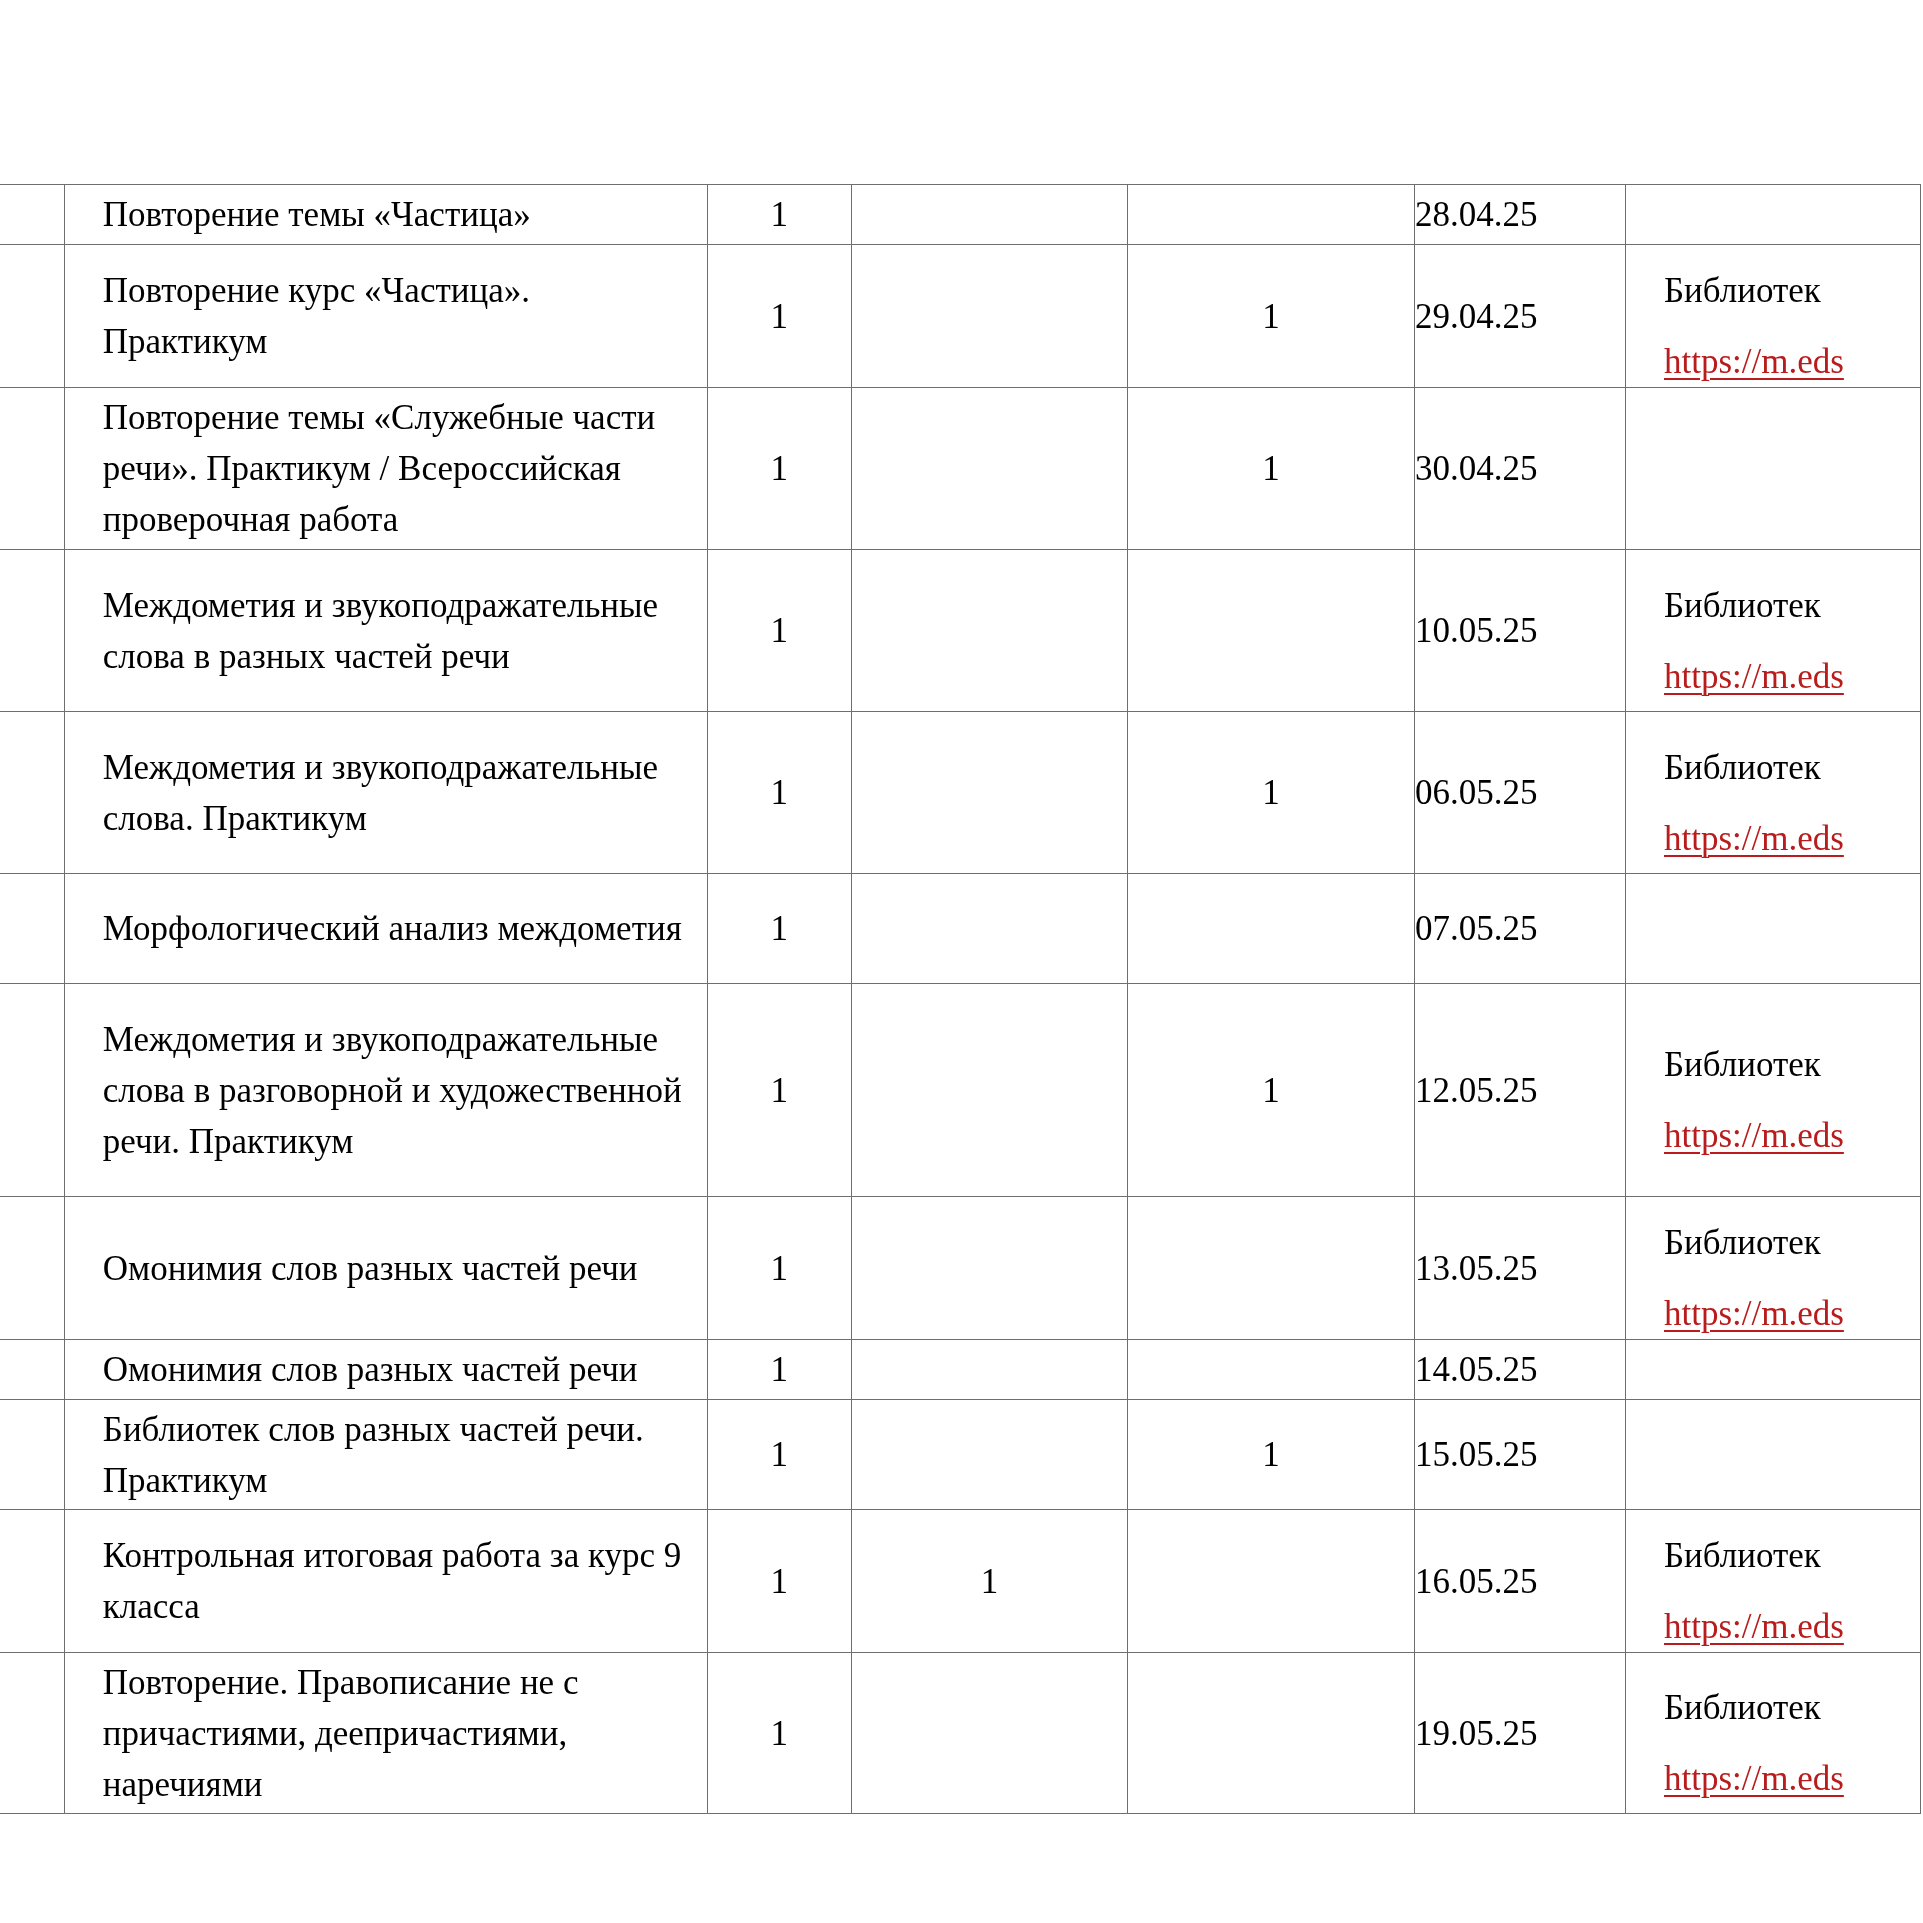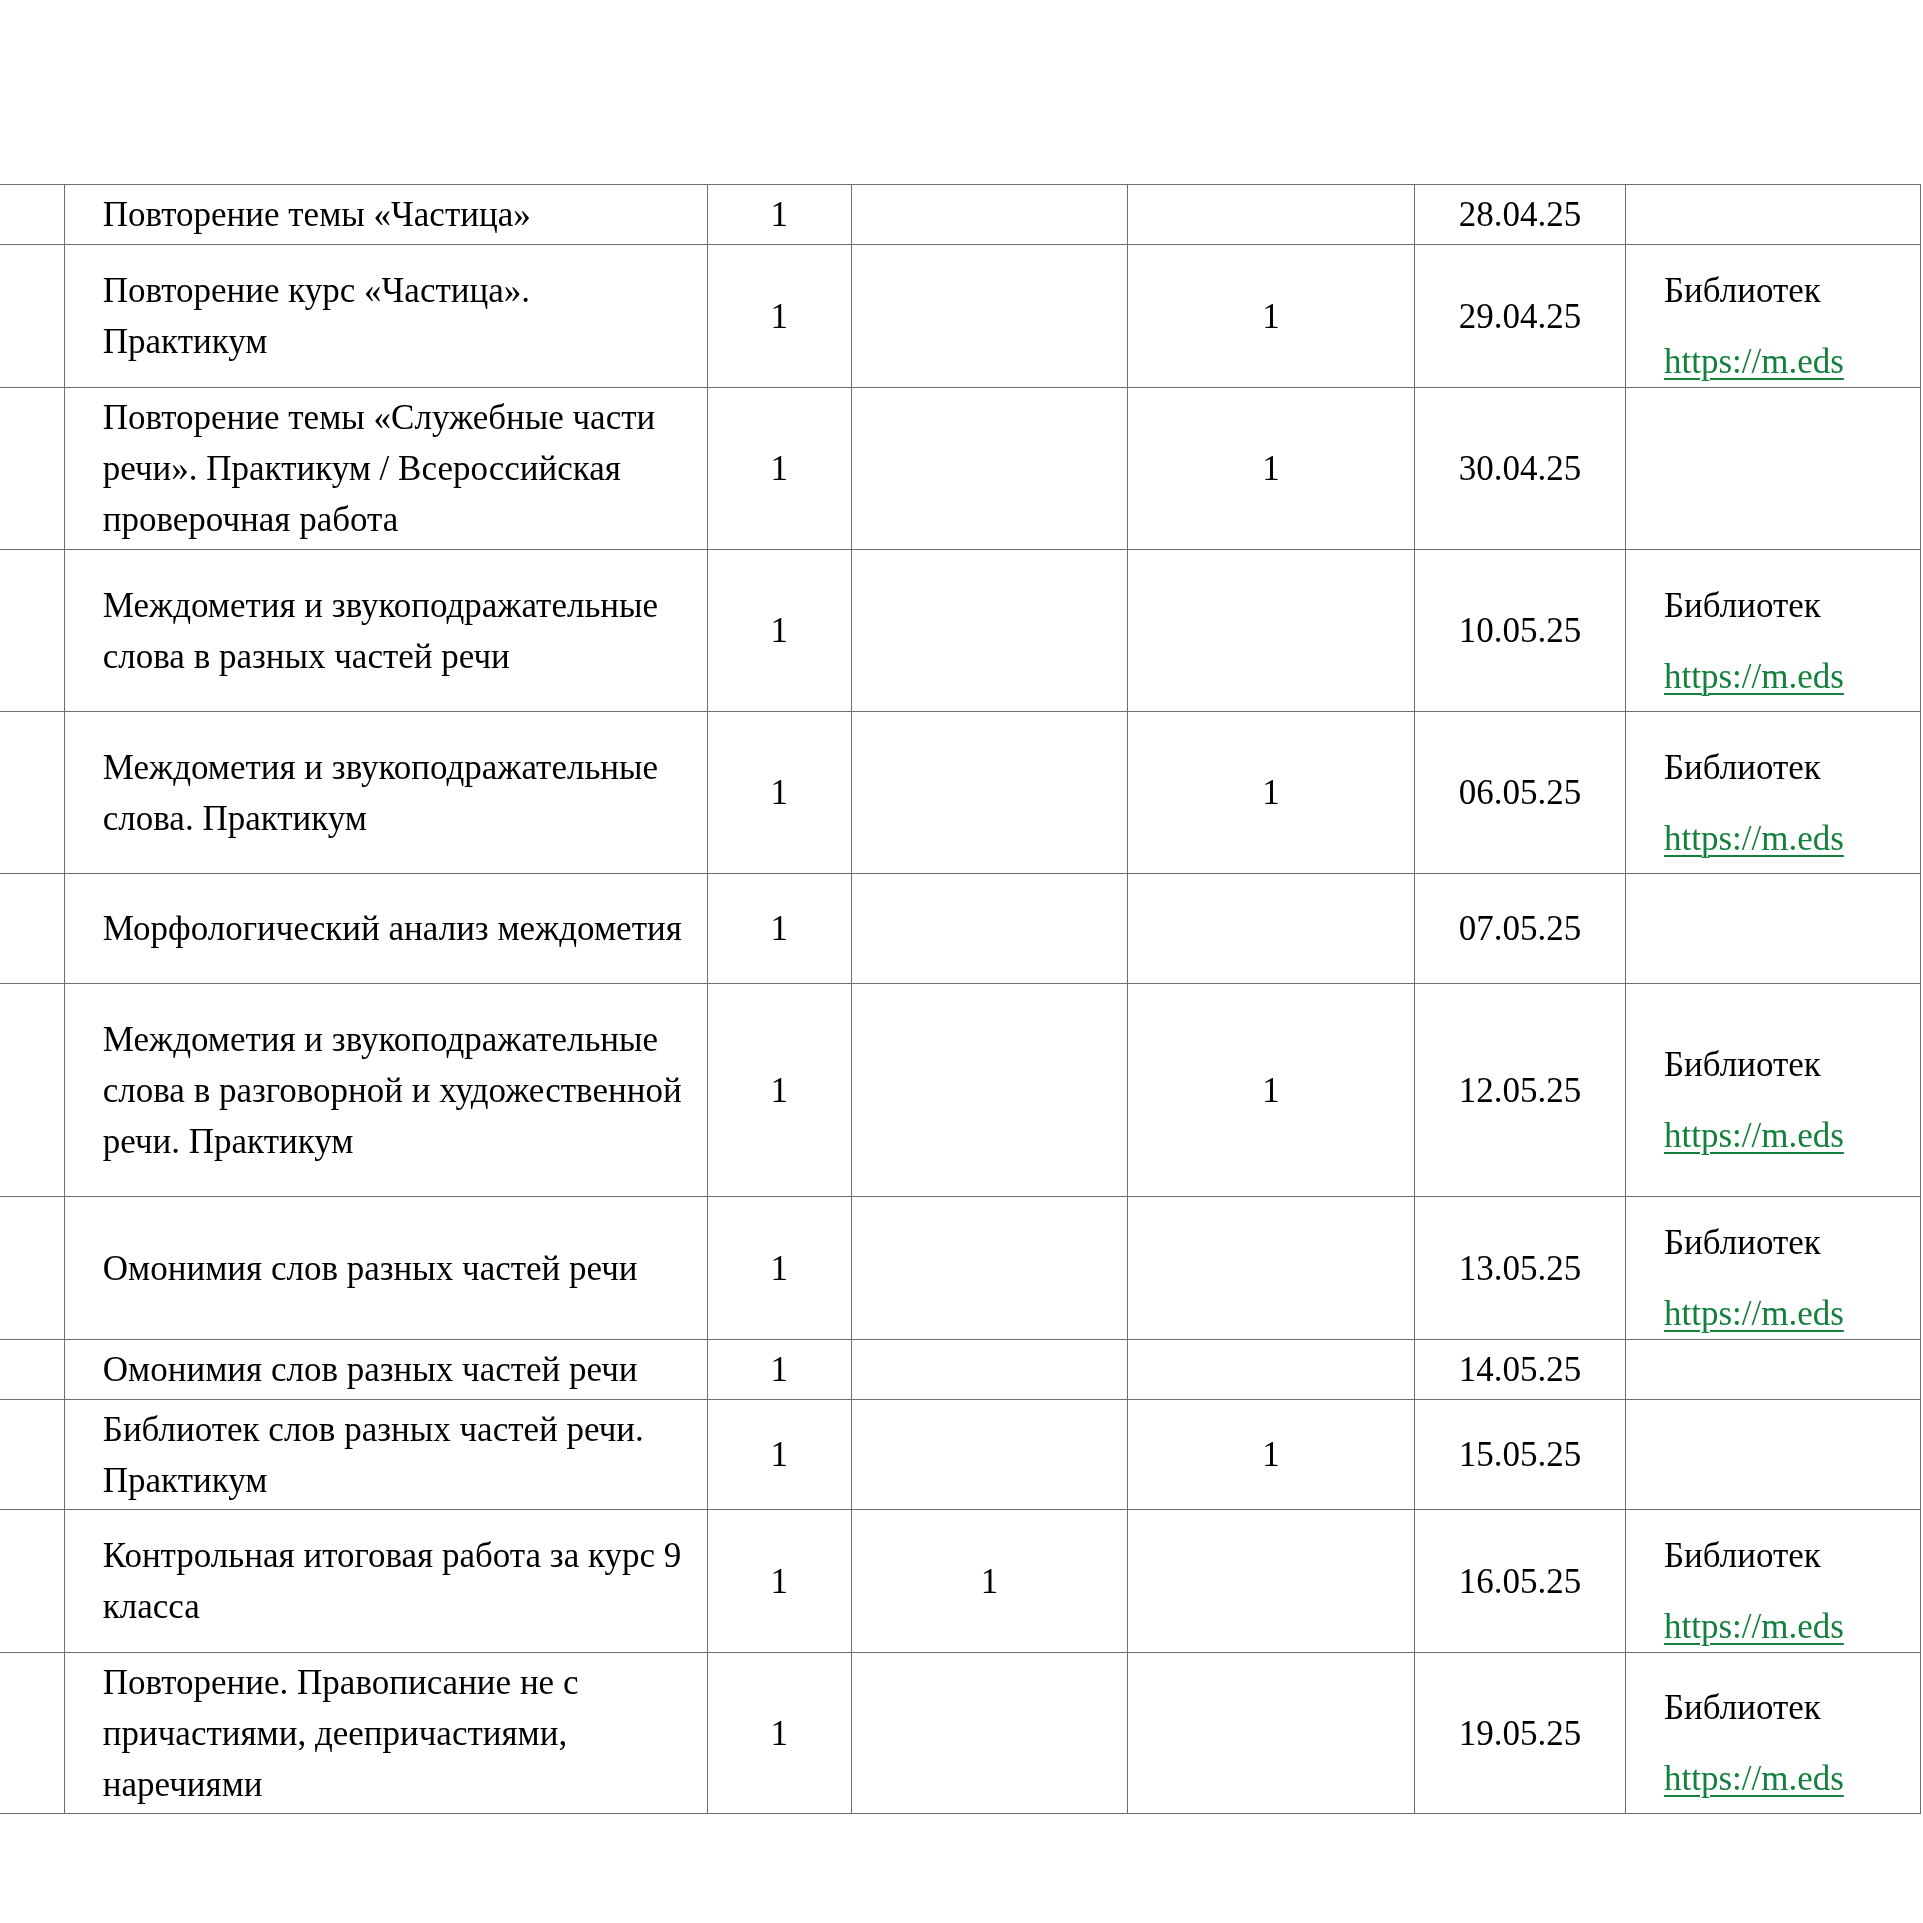--- a/index.html
+++ b/index.html
@@ -6,24 +6,24 @@
   body { width: 1924px; height: 1924px; position: relative; overflow: hidden;
          font-family: "Liberation Serif", "DejaVu Serif", serif; color: #000; }
   .page { position: absolute; left: 0; top: 0; width: 1924px; height: 1924px; }
   table.plan { position: absolute; left: -3px; top: 184px; border-collapse: collapse;
                table-layout: fixed; }
   table.plan td { border: 1.5px solid #6e6e6e; padding: 0; vertical-align: middle;
                   font-size: 35px; line-height: 51px; }
   td.c-num { }
   td.c-topic { padding-left: 38px !important; padding-right: 10.5px !important; text-align: left; }
   td.c-total, td.c-control, td.c-practice { text-align: center; }
-  td.c-date { text-align: center; }
+  td.c-date { }
   td.c-res { padding-left: 38px !important; white-space: nowrap; overflow: hidden; text-align: left; }
   .res-line { display: block; white-space: nowrap; line-height: 51px; margin-top: 20px; }
-  .res-link { color: #15803d; text-decoration: underline; text-decoration-thickness: 1.5px;
+  .res-link { color: #b91c1c; text-decoration: underline; text-decoration-thickness: 1.5px;
               text-underline-offset: 4.5px; }
   .topic-text { display: block; }
 </style>
 </head>
 <body>
 
 <div class="page">
   <table class="plan">
     <colgroup>
       <col style="width:72px">

